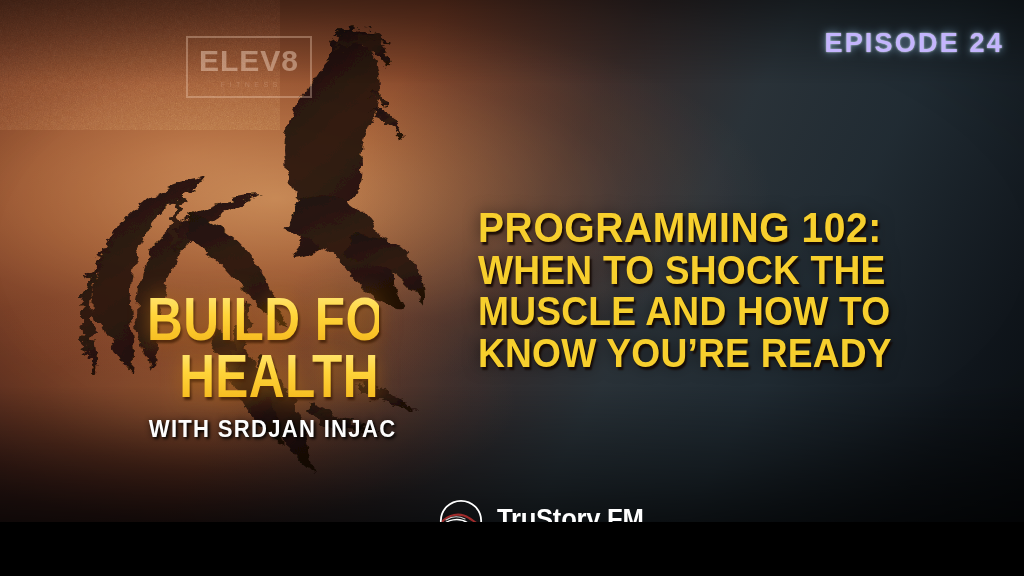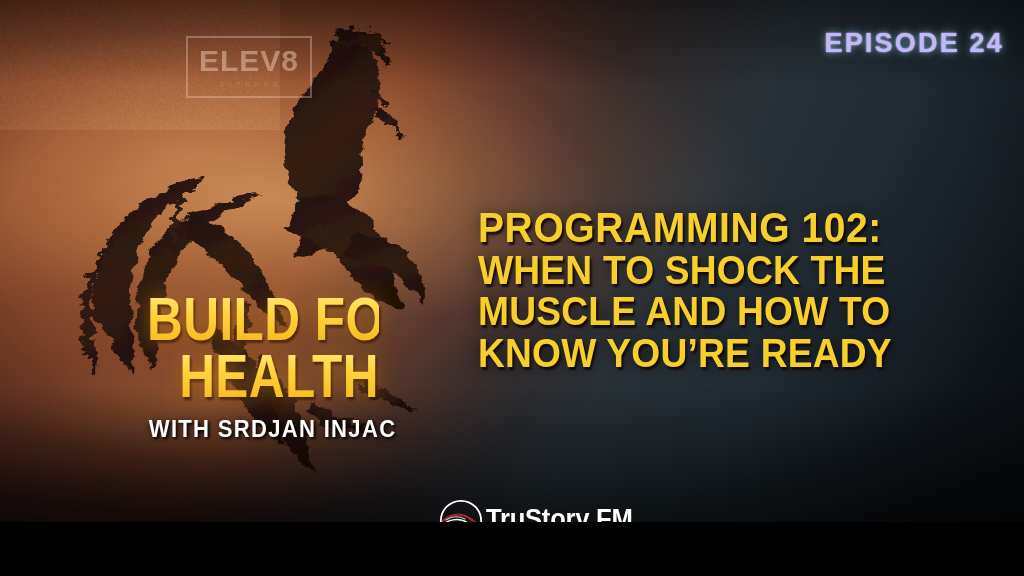--- a/index.html
+++ b/index.html
@@ -167,21 +167,21 @@
     text-shadow: 2px 3px 2px rgba(20,8,2,0.88), 0 0 16px rgba(0,0,0,0.55);
   }
   .ep-line-1 { font-size: 42px; letter-spacing: 0.6px; }
 
   
   .trustory {
     position: absolute;
     left: 438px; top: 498px;
     display: flex;
     align-items: center;
-    gap: 2px;
+    gap: 13px;
   }
   .trustory-mark { width: 46px; height: 46px; display:block; }
   .trustory-text {
     position: relative;
     font-size: 27px;
     font-weight: 700;
     color: #ffffff;
     letter-spacing: -0.3px;
     transform: scaleX(0.95);
     transform-origin: left center;

